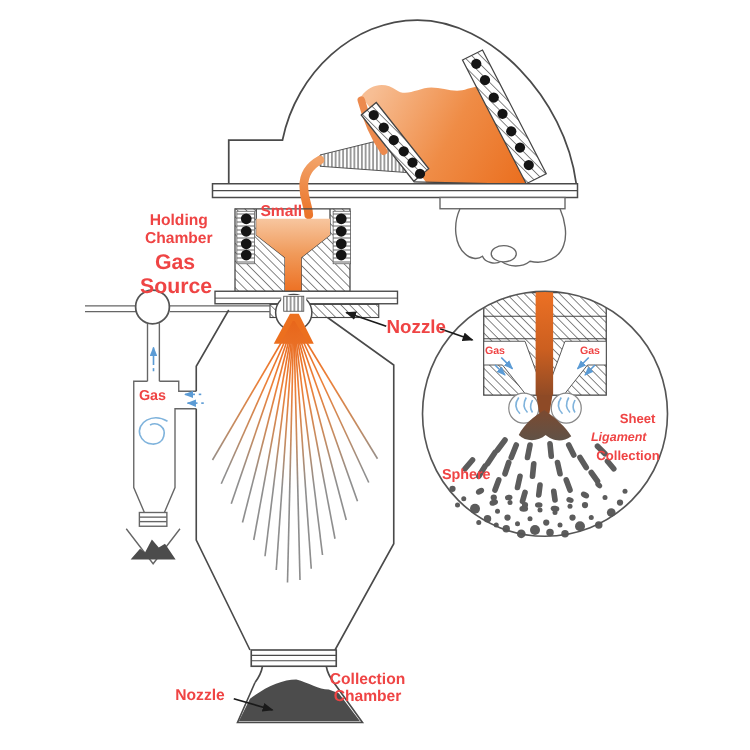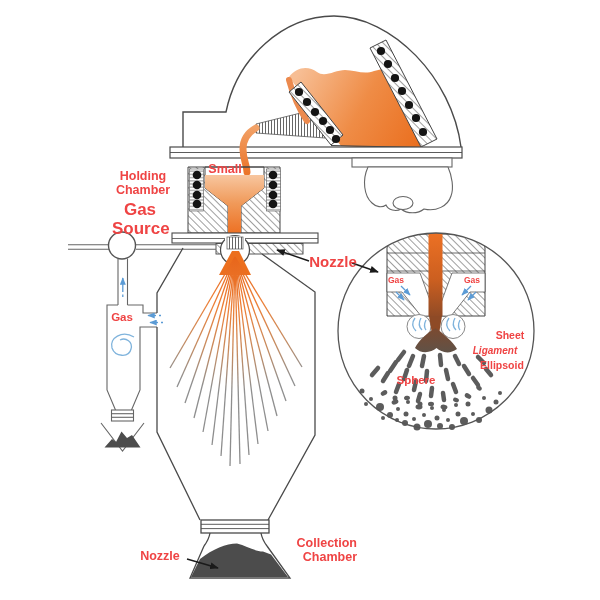--- a/index.html
+++ b/index.html
@@ -298,21 +298,21 @@
     <path d="M187,559 L218,568" marker-end="url(#arrK)"></path>
   </g>
 </svg>
 
 <div class="lbl" style="left:203px;top:163px;width:44px;font-size:12.5px;">Small</div>
 <div class="lbl" style="left:106px;top:170px;width:74px;font-size:12.5px;">Holding Chamber</div>
 <div class="lbl" style="left:112px;top:201px;width:56px;font-size:17px;">Gas Source</div>
 <div class="lbl" style="left:107px;top:311px;width:30px;font-size:11.5px;">Gas</div>
 <div class="lbl" style="left:309px;top:254px;width:48px;font-size:15px;">Nozzle</div>
 <div class="lbl" style="left:135px;top:550px;width:50px;font-size:12.5px;">Nozzle</div>
-<div class="lbl" style="left:281px;top:537px;width:76px;font-size:12.5px;text-align:right;">Collection Chamber</div>
+<div class="lbl" style="left:256px;top:537px;width:76px;font-size:12.5px;">Collection Chamber</div>
 
 <div class="lbl" style="left:385px;top:276px;width:22px;font-size:8.5px;">Gas</div>
 <div class="lbl" style="left:461px;top:276px;width:22px;font-size:8.5px;">Gas</div>
 <div class="lbl" style="left:454px;top:330px;width:40px;font-size:10.5px;margin-left:36px;">Sheet</div>
 <div class="lbl" style="left:469px;top:345px;width:52px;font-size:10px;font-style:italic;">Ligament</div>
-<div class="lbl" style="left:477px;top:360px;width:50px;font-size:10.5px;">Ellipsoid</div>
-<div class="lbl" style="left:352px;top:374px;width:42px;font-size:11.5px;padding-left:43px;">Sphere</div>
+<div class="lbl" style="left:477px;top:360px;width:50px;font-size:10.5px;">Collection</div>
+<div class="lbl" style="left:352px;top:374px;width:42px;font-size:11.5px;">Sphere</div>
 </div>
 
 </body></html>

